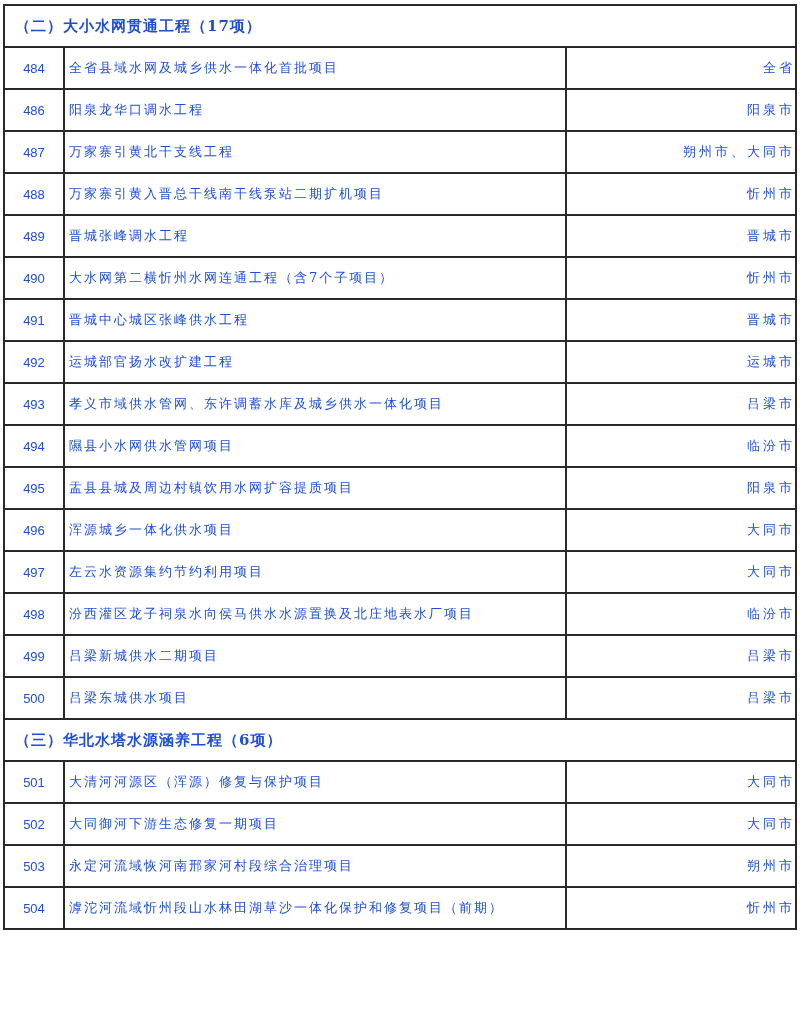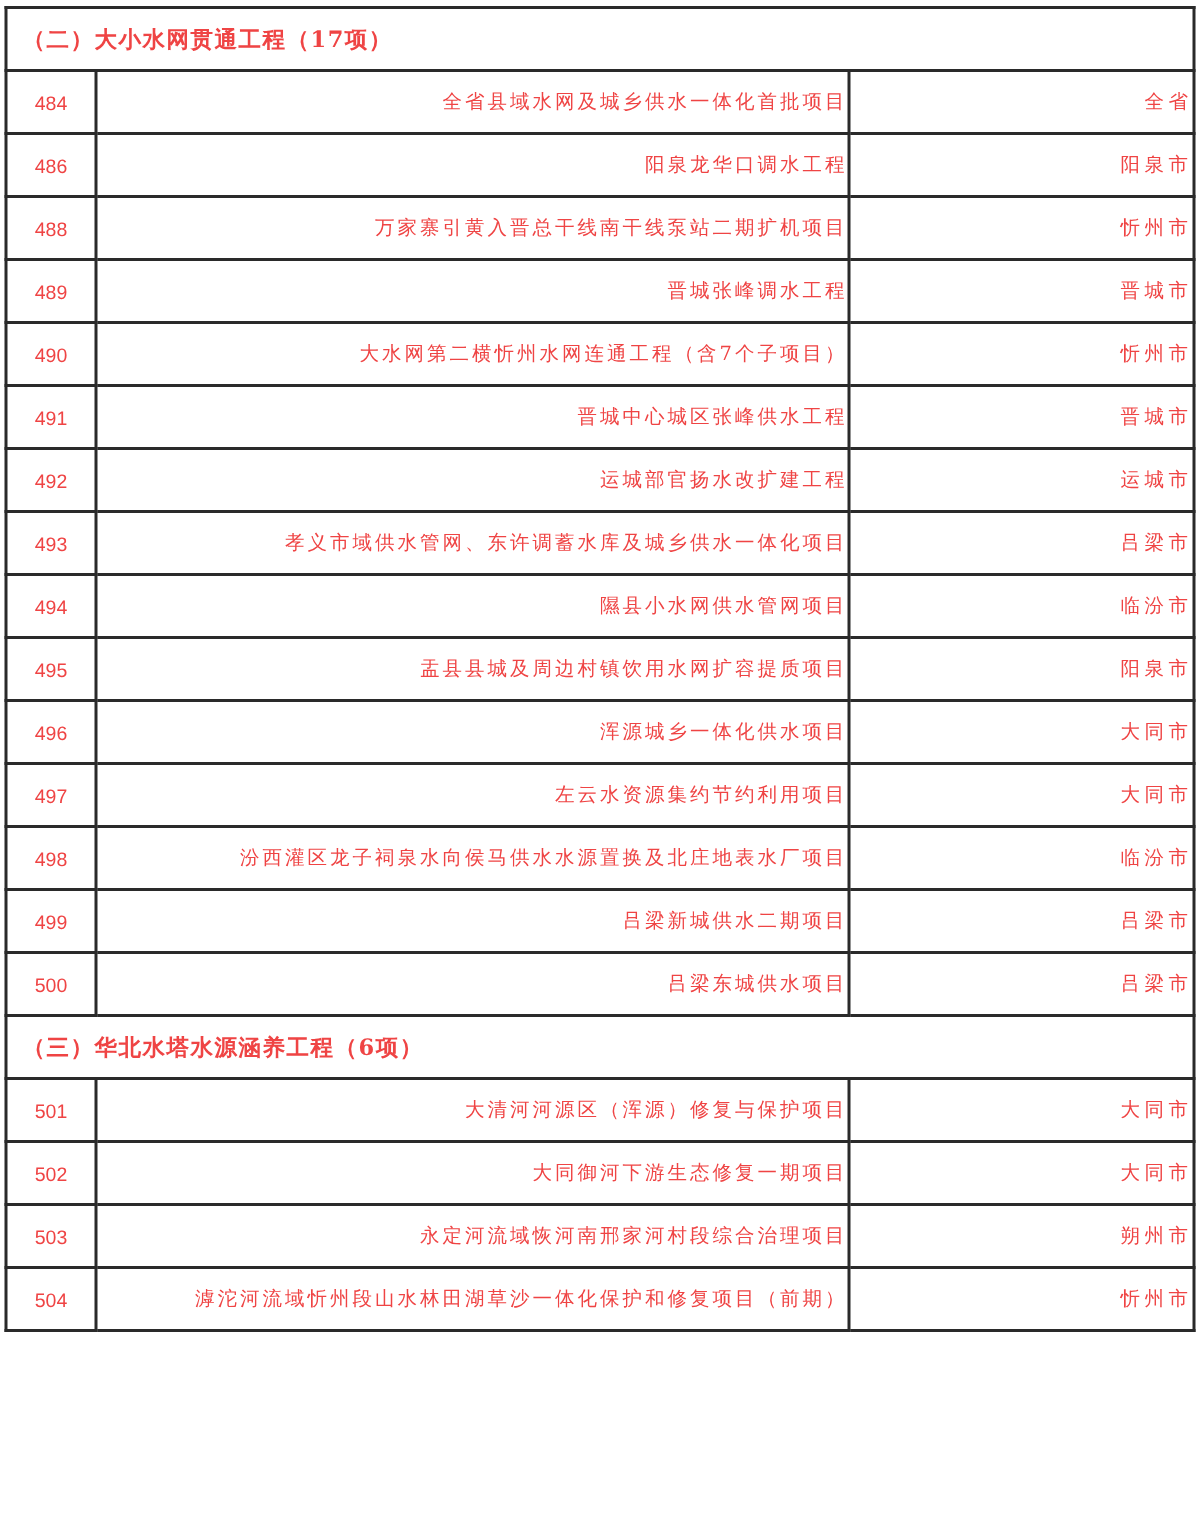--- a/index.html
+++ b/index.html
@@ -3,34 +3,34 @@
   <meta charset="utf-8">
   <style>
     html, body { margin: 0; padding: 0; background: #ffffff; }
     body { width: 800px; height: 1013px; overflow: hidden; position: relative; }
     .tbl {
       position: absolute; left: 3px; top: 4px;
       width: 792px;
       border-collapse: collapse;
       table-layout: fixed;
       font-family: "DejaVu Serif", "Liberation Serif", serif;
-      color: #ef4444;
+      color: #1d4ed8;
     }
     .tbl td {
       border: 2px solid #2a2a2a;
       height: 40px;
       padding: 0;
       font-size: 13px;
       vertical-align: middle;
     }
     .tbl col.c-no { width: 60px; }
     .tbl col.c-name { width: 502px; }
     .tbl col.c-area { width: 230px; }
     .cell-no { text-align: center; font-family: Liberation Sans, sans-serif; font-size: 14px; }
-    .cell-name { text-align: right; padding-left: 4px !important; letter-spacing: 2px; }
+    .cell-name { text-align: left; padding-left: 4px !important; letter-spacing: 2px; }
     .cell-area { text-align: right; letter-spacing: 3px; }
     .section-row td {
       font-weight: bold; font-size: 15px; letter-spacing: 1px;
       padding-left: 10px !important;
       height: 40px;
     }
   </style>
 </head>
 <body>
 
@@ -46,20 +46,25 @@
     </tr>
     <tr>
         <td class="cell-no">484</td>
         <td class="cell-name">全省县域水网及城乡供水一体化首批项目</td>
         <td class="cell-area">全省</td>
       </tr>
     <tr>
         <td class="cell-no">486</td>
         <td class="cell-name">阳泉龙华口调水工程</td>
         <td class="cell-area">阳泉市</td>
+      </tr>
+    <tr>
+        <td class="cell-no">487</td>
+        <td class="cell-name">万家寨引黄北干支线工程</td>
+        <td class="cell-area">朔州市、大同市</td>
       </tr>
     <tr>
         <td class="cell-no">488</td>
         <td class="cell-name">万家寨引黄入晋总干线南干线泵站二期扩机项目</td>
         <td class="cell-area">忻州市</td>
       </tr>
     <tr>
         <td class="cell-no">489</td>
         <td class="cell-name">晋城张峰调水工程</td>
         <td class="cell-area">晋城市</td>

